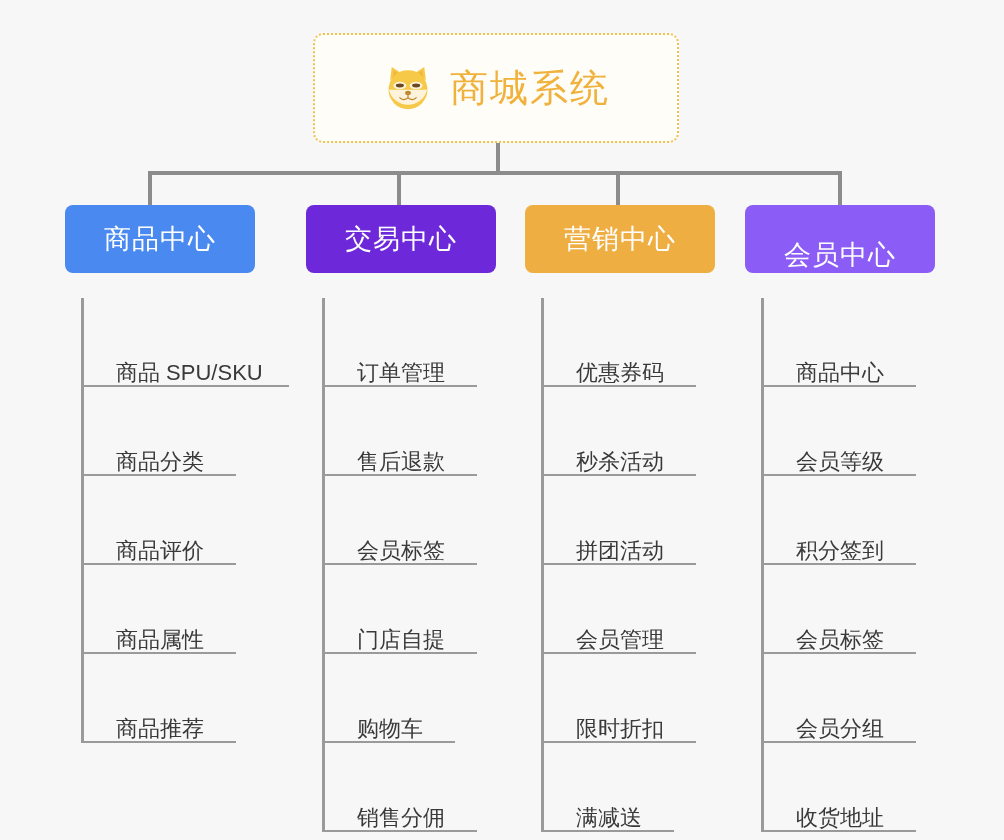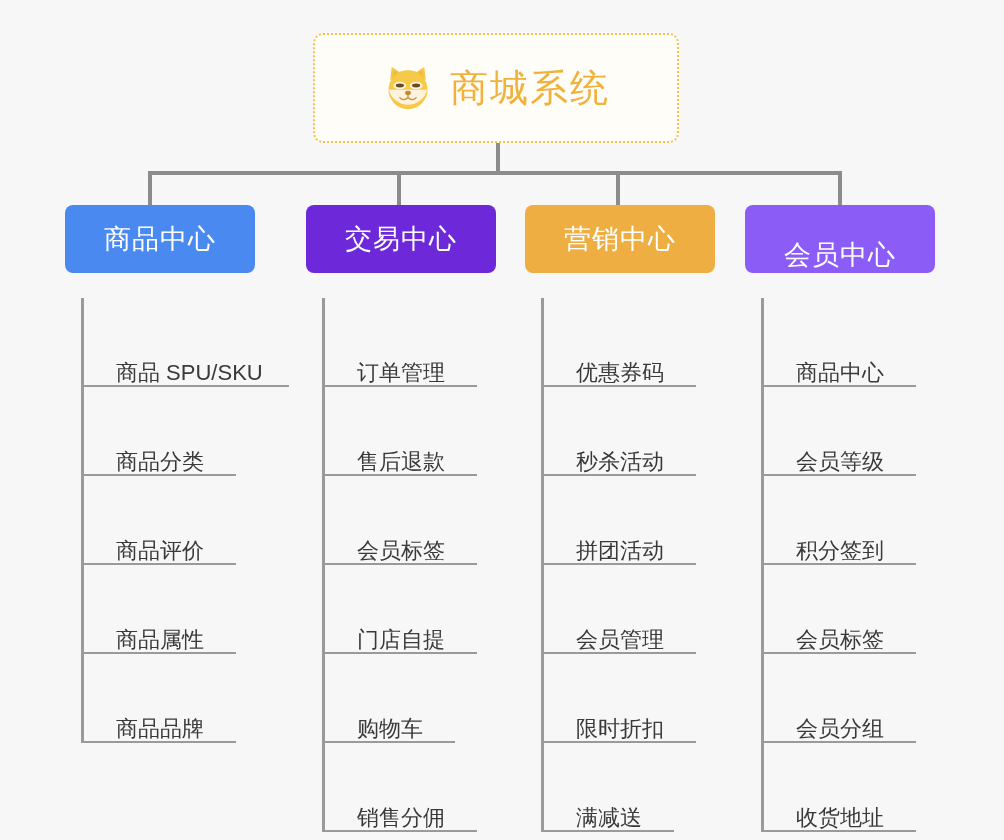--- a/index.html
+++ b/index.html
@@ -166,21 +166,21 @@
         <div class="child-item">
           <span class="child-underline" style="width: 152px;"></span>
           <span class="child-label">商品评价</span>
         </div>
         <div class="child-item">
           <span class="child-underline" style="width: 152px;"></span>
           <span class="child-label">商品属性</span>
         </div>
         <div class="child-item">
           <span class="child-underline" style="width: 152px;"></span>
-          <span class="child-label">商品品牌</span>
+          <span class="child-label">商品推荐</span>
         </div>
       </div>
     </div>
   <div class="column col-1">
       <div class="cat-header" style="background: #6d28d9;">
         <span>交易中心</span>
       </div>
       <div class="children">
         <div class="child-item">
           <span class="child-underline" style="width: 152px;"></span>

